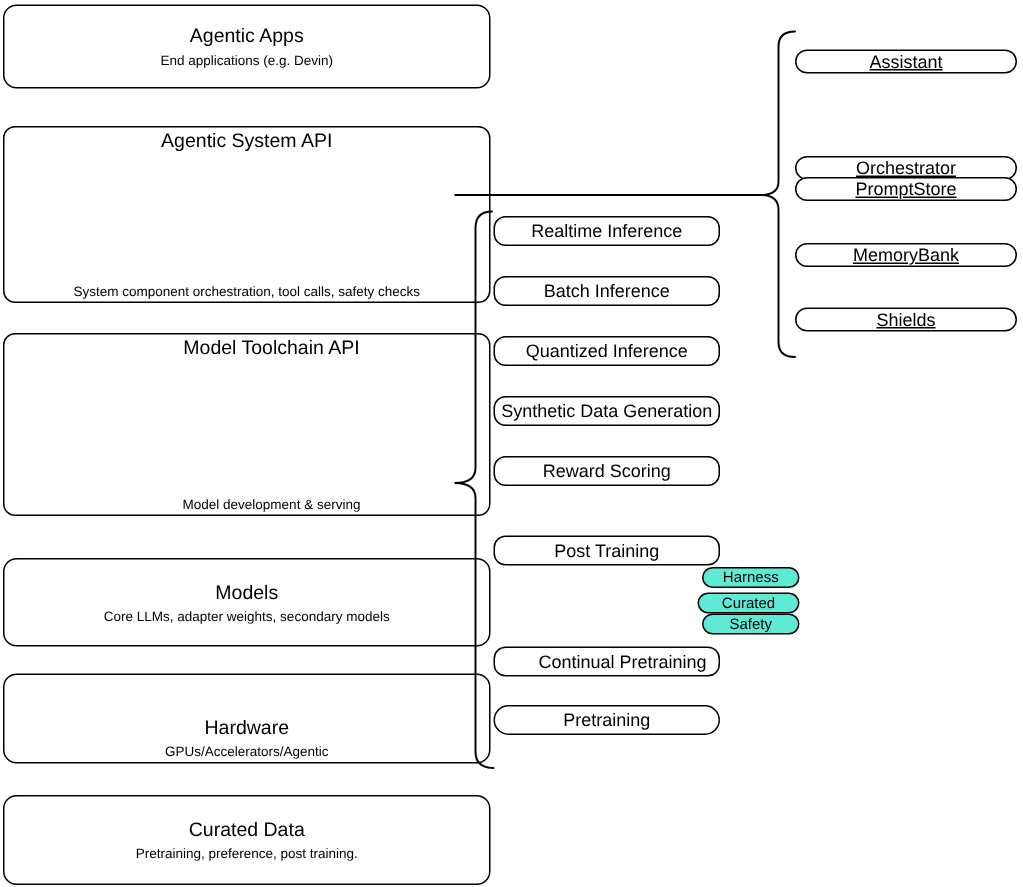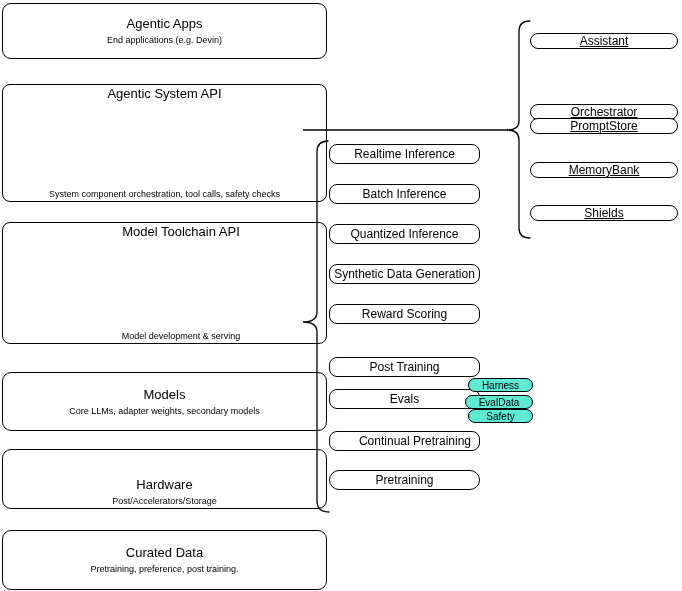--- a/index.html
+++ b/index.html
@@ -63,21 +63,21 @@
     <div class="subtitle">Model development &amp; serving</div>
   </div>
 
   <div class="node big r9" style="top:372px;height:59px;">
     <div class="title">Models</div>
     <div class="subtitle">Core LLMs, adapter weights, secondary models</div>
   </div>
 
   <div class="node big r9" style="top:449px;height:60px;justify-content:flex-end;">
     <div class="title">Hardware</div>
-    <div class="subtitle">Post/Accelerators/Storage</div>
+    <div class="subtitle">GPUs/Accelerators/Agentic</div>
   </div>
 
   <div class="node big r9" style="top:530px;height:60px;">
     <div class="title">Curated Data</div>
     <div class="subtitle">Pretraining, preference, post training.</div>
   </div>
 
   <div class="node mid" style="top:144px;">
       <span>Realtime Inference</span>
     </div>
@@ -89,35 +89,32 @@
     </div>
   <div class="node mid" style="top:264px;">
       <span>Synthetic Data Generation</span>
     </div>
   <div class="node mid" style="top:304px;">
       <span>Reward Scoring</span>
     </div>
   <div class="node mid" style="top:357px;">
       <span>Post Training</span>
     </div>
-  <div class="node mid" style="top:389px;">
-      <span>Evals</span>
-    </div>
   <div class="node mid" style="top:431px;padding-left:21px;">
       <span>Continual Pretraining</span>
     </div>
   <div class="node mid" style="top:470px;border-radius:13px;">
       <span>Pretraining</span>
     </div>
 
   <div class="pill" style="left:468px;top:378px;width:65px;">
       <span>Harness</span>
     </div>
   <div class="pill" style="left:465px;top:395px;width:68px;">
-      <span>EvalData</span>
+      <span>Curated</span>
     </div>
   <div class="pill" style="left:468px;top:409px;width:65px;">
       <span>Safety</span>
     </div>
 
   <div class="node right" style="top:33px;">
       <span>Assistant</span>
     </div>
   <div class="node right" style="top:75px;margin-top:29px;">
       <span>Orchestrator</span>

